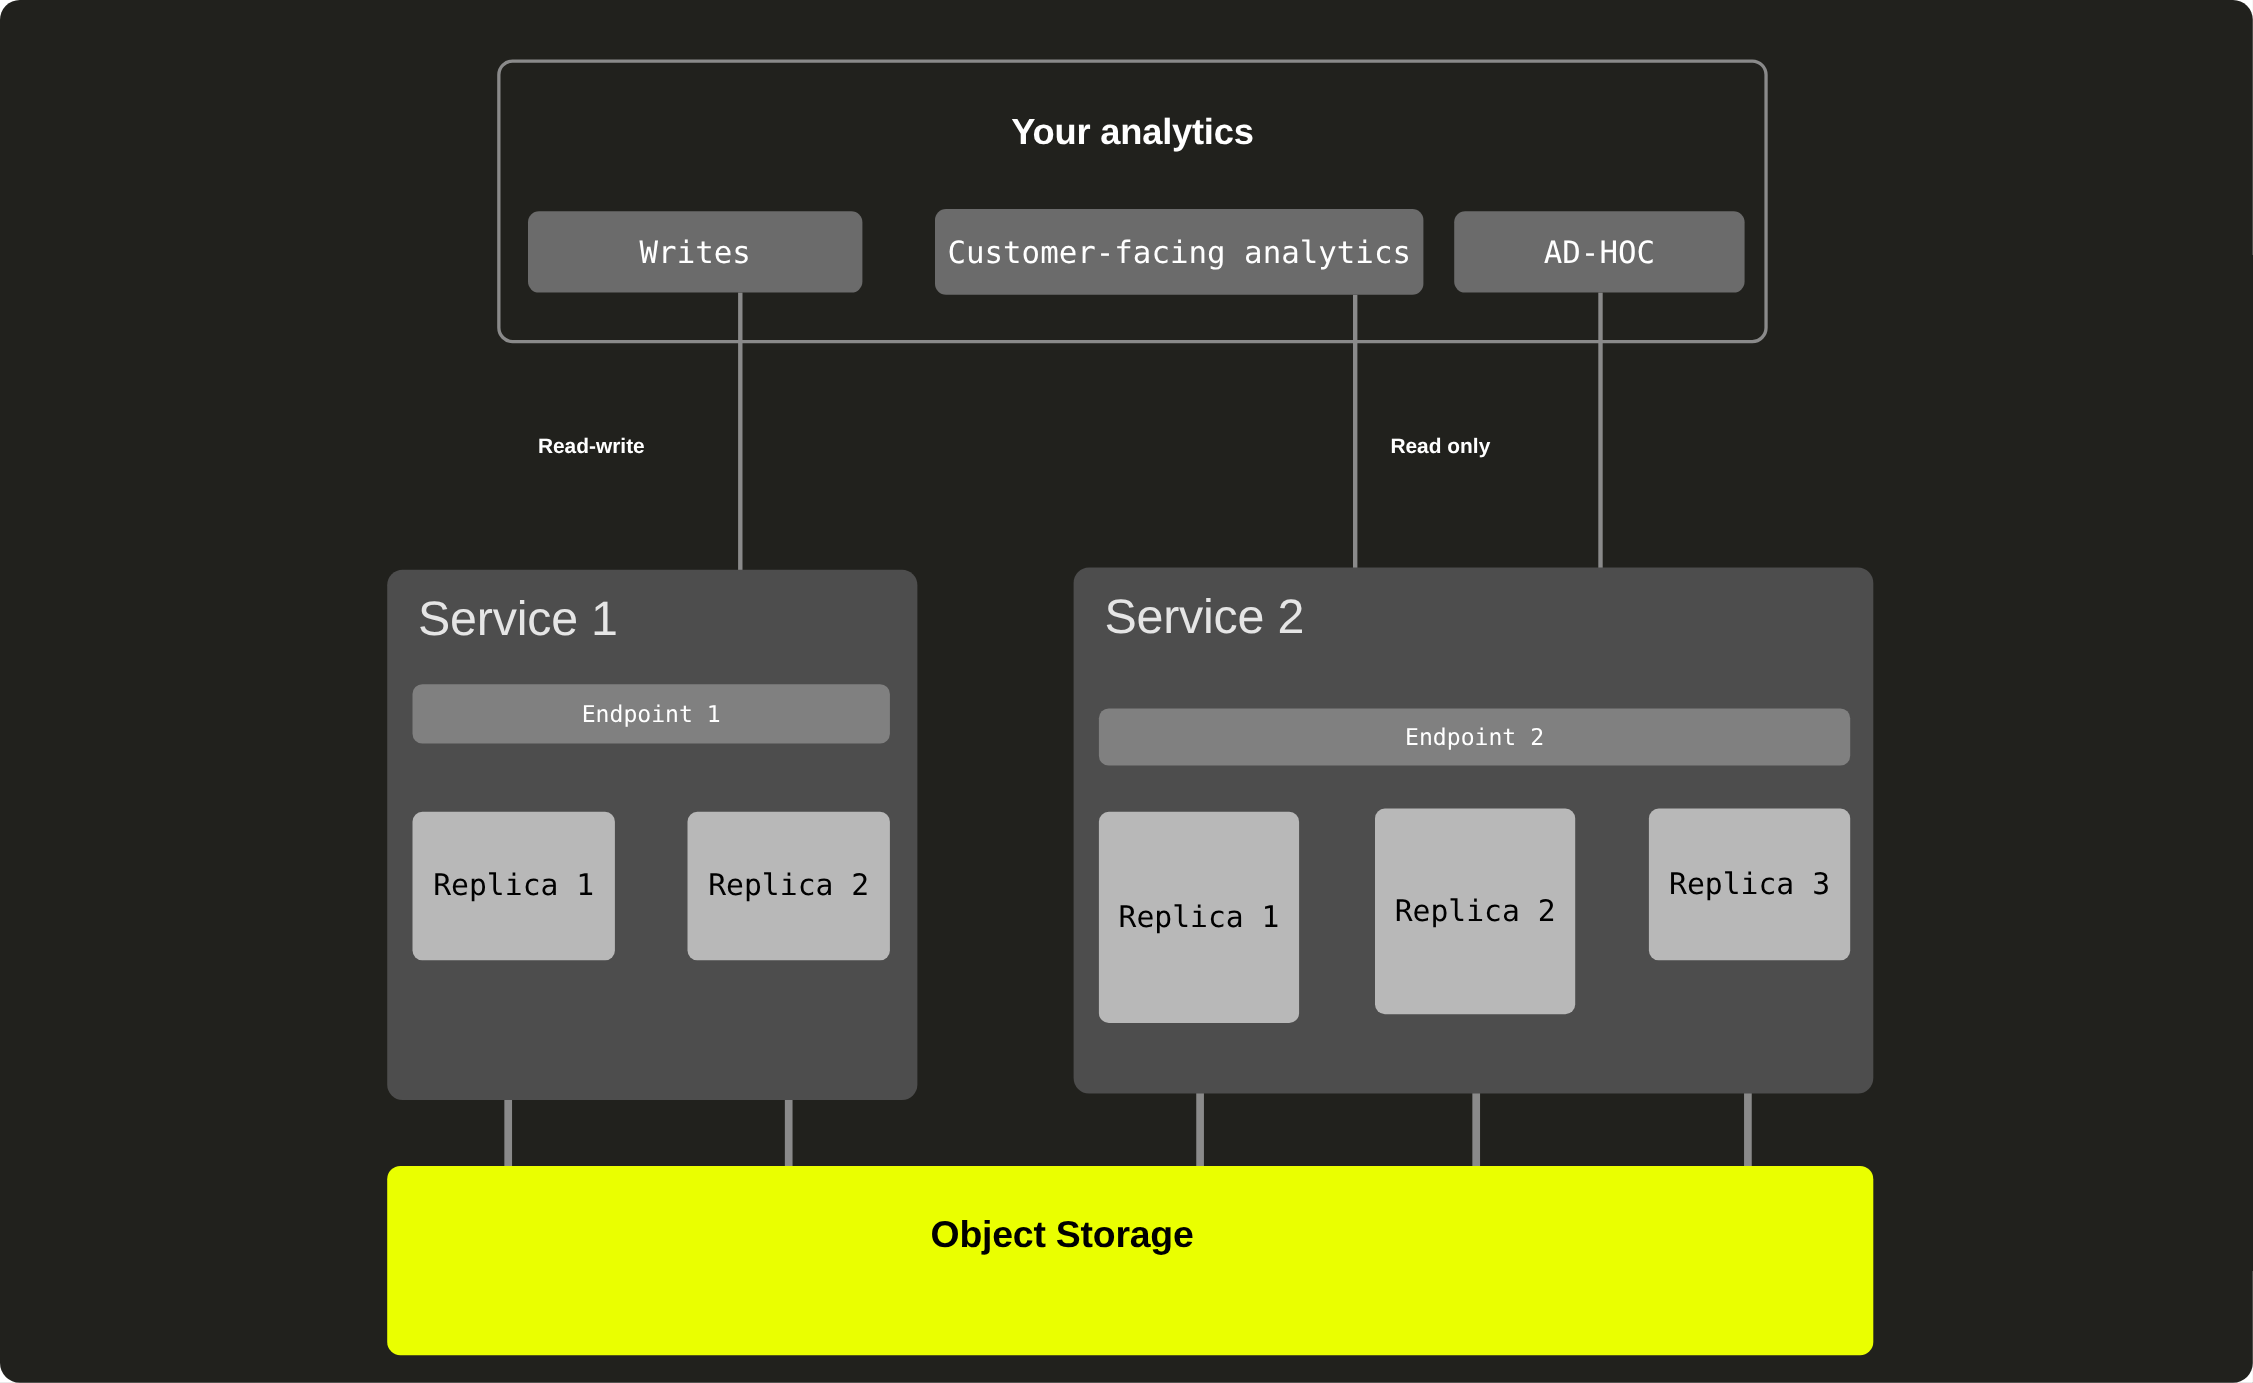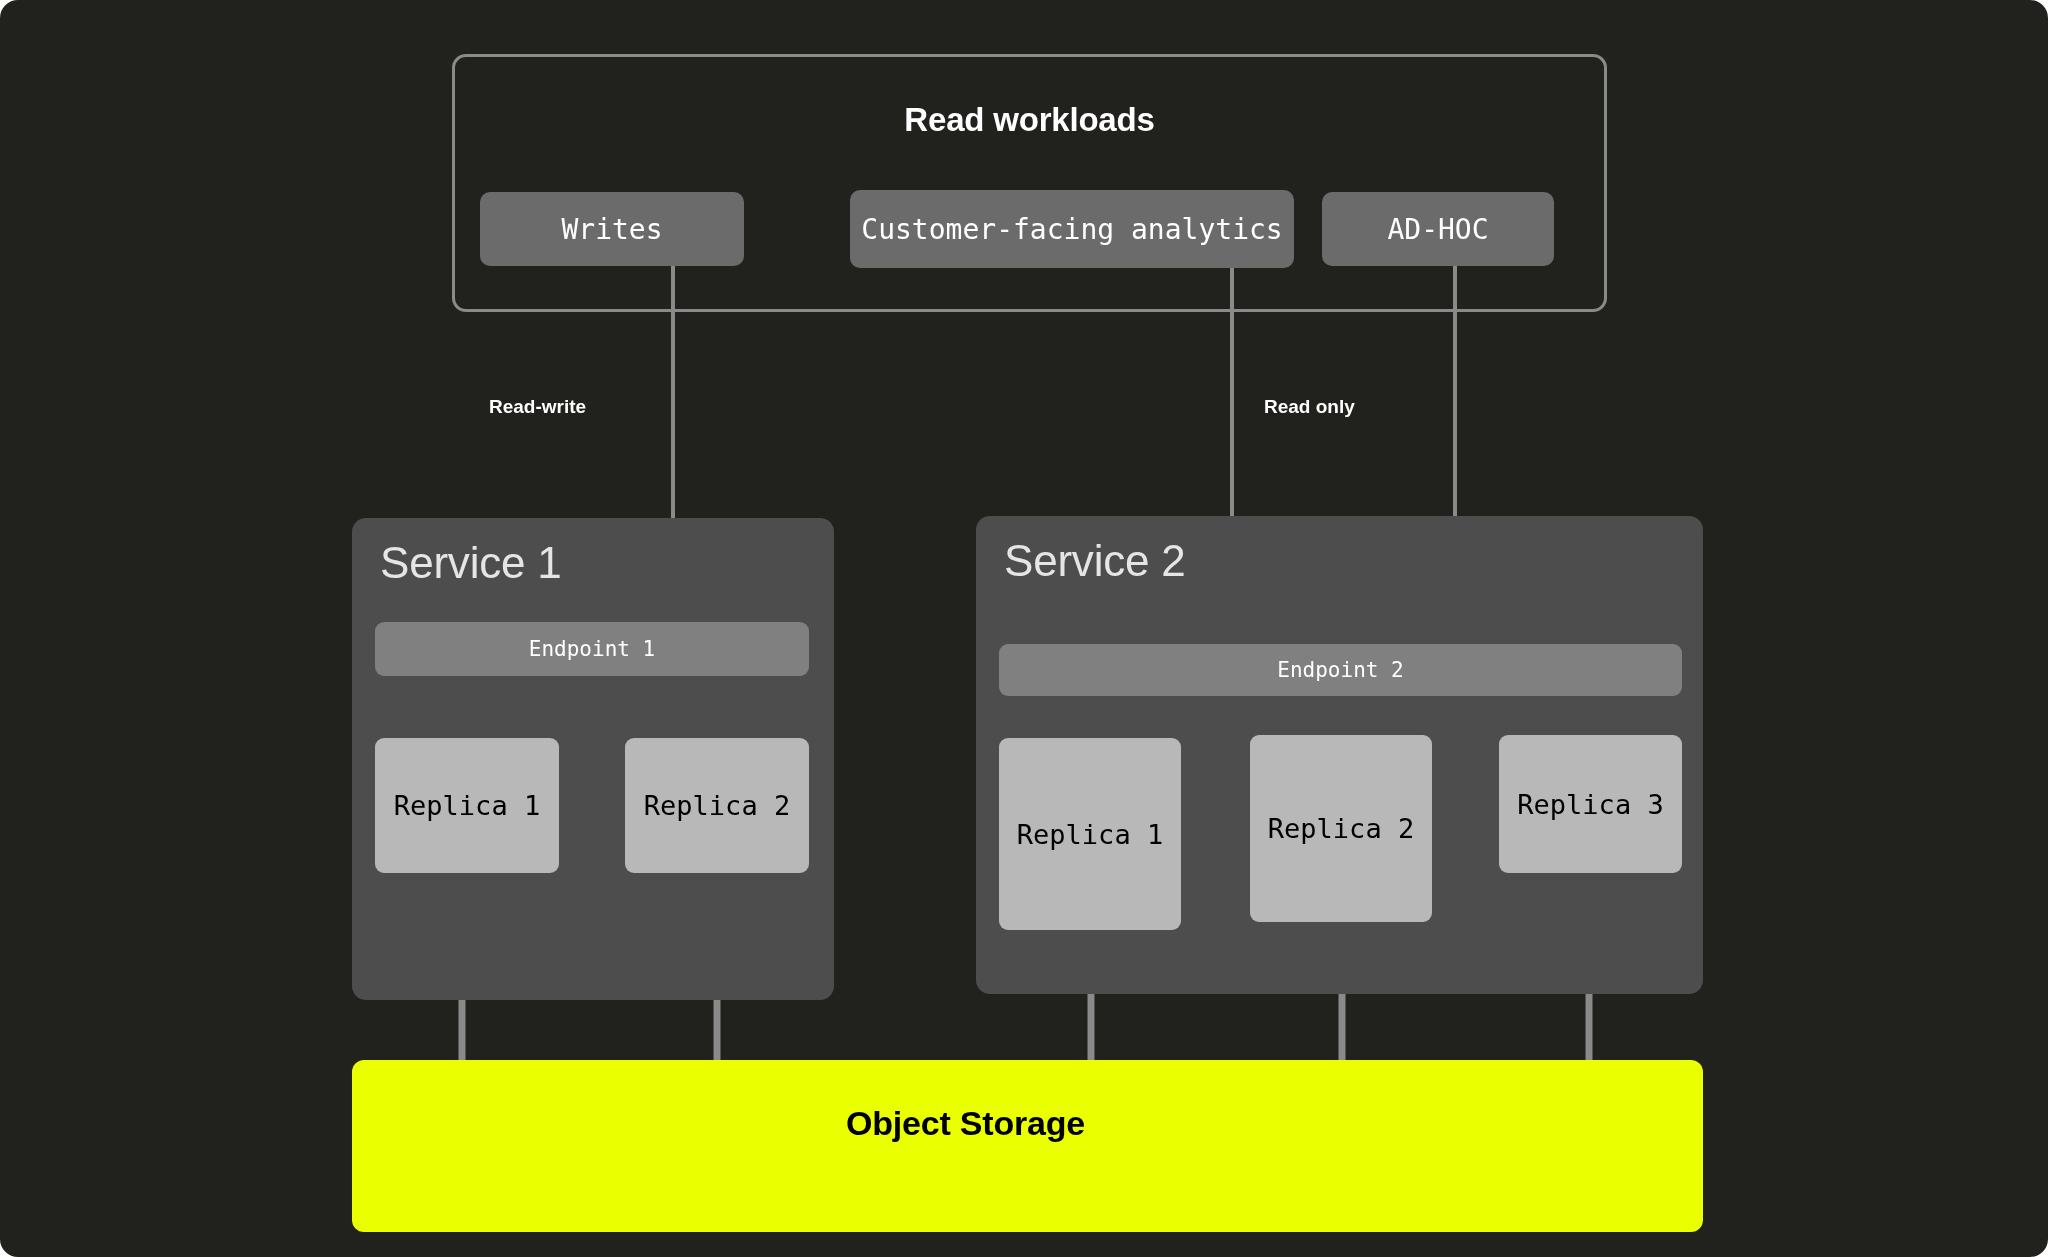--- a/index.html
+++ b/index.html
@@ -62,23 +62,23 @@
     background: #6b6b6b;
     border-radius: 10px;
     color: #ffffff;
     font-family: "DejaVu Sans Mono", "Liberation Mono", monospace;
     font-size: 28px;
     display: flex;
     align-items: center;
     justify-content: center;
     letter-spacing: 0px;
   }
-  #chip-writes     { left: 480px;  top: 192px; width: 264px; height: 74px; }
+  #chip-writes     { left: 480px;  top: 192px; width: 304px; height: 74px; }
   #chip-analytics  { left: 850px;  top: 190px; width: 444px; height: 78px; }
-  #chip-adhoc      { left: 1322px; top: 192px; width: 232px; height: 74px; }
+  #chip-adhoc      { left: 1322px; top: 192px; width: 264px; height: 74px; }
 
   
   .flow-label {
     color: #ffffff;
     font-size: 19px;
     font-weight: bold;
     white-space: nowrap;
   }
   #label-read-write { left: 489px;  top: 396px; }
   #label-read-only  { left: 1264px; top: 396px; }
@@ -174,21 +174,21 @@
 
     <line x1="462" y1="676" x2="462" y2="1060" stroke="#8a8a8a" stroke-width="7"></line>
     <line x1="717" y1="676" x2="717" y2="1060" stroke="#8a8a8a" stroke-width="7"></line>
 
     <line x1="1091" y1="672" x2="1091" y2="1060" stroke="#8a8a8a" stroke-width="7"></line>
     <line x1="1342" y1="672" x2="1342" y2="1060" stroke="#8a8a8a" stroke-width="7"></line>
     <line x1="1589" y1="672" x2="1589" y2="1060" stroke="#8a8a8a" stroke-width="7"></line>
   </svg>
 
   <div class="abs" id="workloads-panel">
-    <div id="workloads-title">Read workloads</div>
+    <div id="workloads-title">Your analytics</div>
   </div>
 
   <div class="abs chip" id="chip-writes">Writes</div>
   <div class="abs chip" id="chip-analytics">Customer-facing analytics</div>
   <div class="abs chip" id="chip-adhoc">AD-HOC</div>
 
   <div class="abs flow-label" id="label-read-write">Read-write</div>
   <div class="abs flow-label" id="label-read-only">Read only</div>
 
   <div class="abs service-panel" id="service-1">

